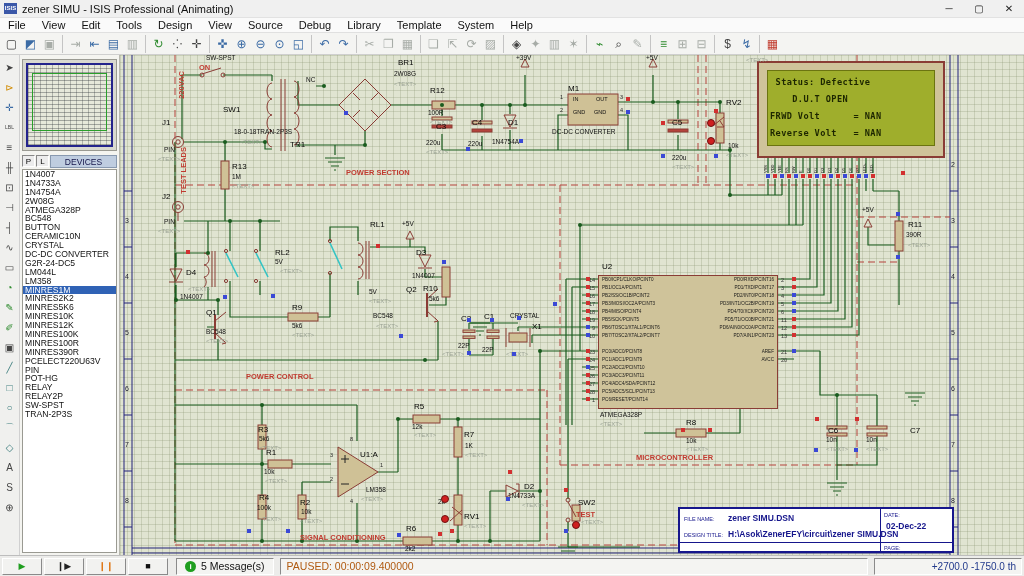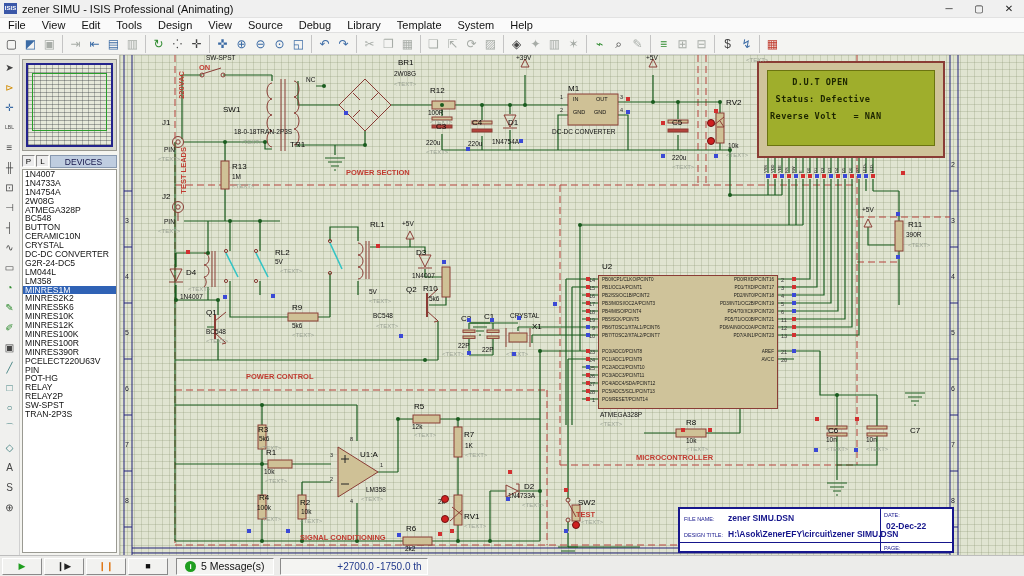--- a/index.html
+++ b/index.html
@@ -402,22 +402,23 @@
           <path d="M205,103 H225 M208,107 H222 M211,111 H219 M214,115 H216"></path>
           <path d="M707,428 H727 M710,432 H724 M713,436 H721 M716,440 H718"></path>
           <path d="M785,338 H805 M788,342 H802 M791,346 H799 M794,350 H796"></path>
           <path d="M350,268 H370 M353,272 H367 M356,276 H364 M359,280 H361"></path>
           <path d="M438,492 H458 M441,496 H455"></path>
         </g>
       </svg>
 
       <div id="lcd">
         <div id="lcd-screen">
+            <div class="lcd-line"> Status: Defective</div>
             <div class="lcd-line">    D.U.T OPEN</div>
-            <div class="lcd-line"> Status: Defective</div>
+            <div class="lcd-line">FRWD Volt      = NAN</div>
             <div class="lcd-line">Reverse Volt   = NAN</div>
           </div>
       </div>
       <div id="lcd-pins" style="width: 120px;">
           <span class="lcd-pin">VSS</span>
           <span class="lcd-pin">VDD</span>
           <span class="lcd-pin">VEE</span>
           <span class="lcd-pin">RS</span>
           <span class="lcd-pin">RW</span>
           <span class="lcd-pin">E</span>
@@ -763,15 +764,16 @@
     <span id="sim-buttons" style="display:flex">
         <span class="simbtn" style="color: rgb(31, 158, 31);">▶</span>
         <span class="simbtn" style="color: rgb(34, 34, 34);">❙▶</span>
         <span class="simbtn" style="color: rgb(224, 120, 24);">❙❙</span>
         <span class="simbtn" style="color: rgb(17, 17, 17);">■</span>
       </span>
     <span id="msg-panel" class="sunken">
       <span id="msg-icon">i</span>
       <span>5 Message(s)</span>
     </span>
+    <span id="sim-time" class="sunken">PAUSED: 00:00:09.400000</span>
     <span id="coords" class="sunken">+2700.0   -1750.0   th</span>
   </div>
 </div>
 
 </body></html>

